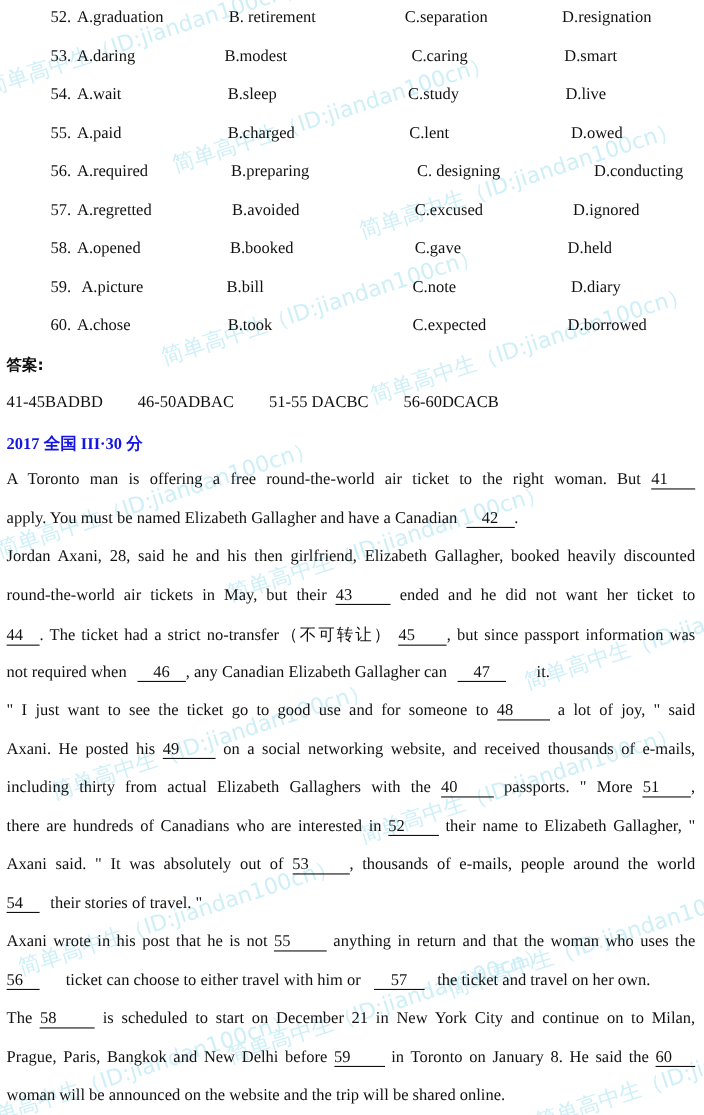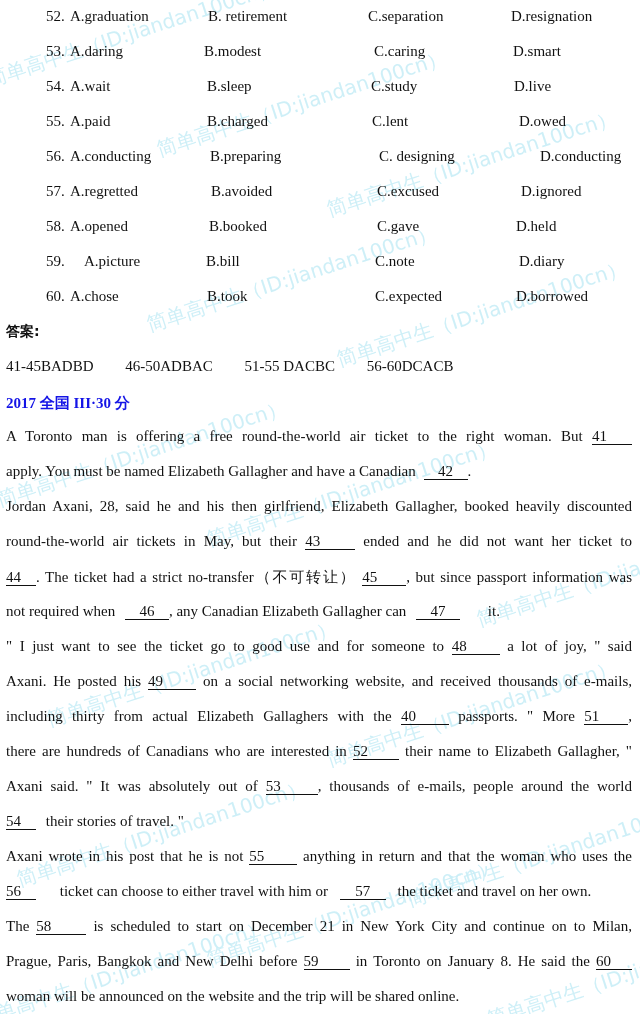--- a/index.html
+++ b/index.html
@@ -70,42 +70,42 @@
   </div>
   <div class="opt-row" style="top:113px">
     <span style="left:6px">55.</span>
     <span style="left:30px">A.paid</span>
     <span style="left:167px">B.charged</span>
     <span style="left:332px">C.lent</span>
     <span style="left:479px">D.owed</span>
   </div>
   <div class="opt-row" style="top:148px">
     <span style="left:6px">56.</span>
-    <span style="left:30px">A.conducting</span>
+    <span style="left:30px">A.required</span>
     <span style="left:170px">B.preparing</span>
     <span style="left:339px">C. designing</span>
     <span style="left:500px">D.conducting</span>
   </div>
   <div class="opt-row" style="top:183px">
     <span style="left:6px">57.</span>
     <span style="left:30px">A.regretted</span>
     <span style="left:171px">B.avoided</span>
     <span style="left:337px">C.excused</span>
     <span style="left:481px">D.ignored</span>
   </div>
   <div class="opt-row" style="top:218px">
     <span style="left:6px">58.</span>
     <span style="left:30px">A.opened</span>
     <span style="left:169px">B.booked</span>
     <span style="left:337px">C.gave</span>
     <span style="left:476px">D.held</span>
   </div>
   <div class="opt-row" style="top:253px">
     <span style="left:6px">59.</span>
-    <span style="left:44px">A.picture</span>
+    <span style="left:34px">A.picture</span>
     <span style="left:166px">B.bill</span>
     <span style="left:335px">C.note</span>
     <span style="left:479px">D.diary</span>
   </div>
   <div class="opt-row" style="top:288px">
     <span style="left:6px">60.</span>
     <span style="left:30px">A.chose</span>
     <span style="left:167px">B.took</span>
     <span style="left:335px">C.expected</span>
     <span style="left:476px">D.borrowed</span>

